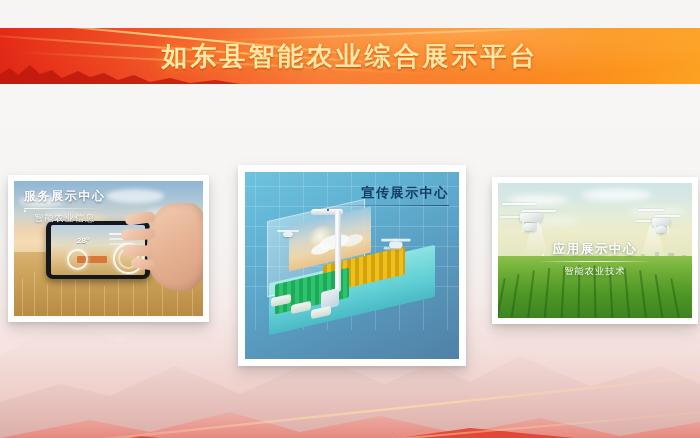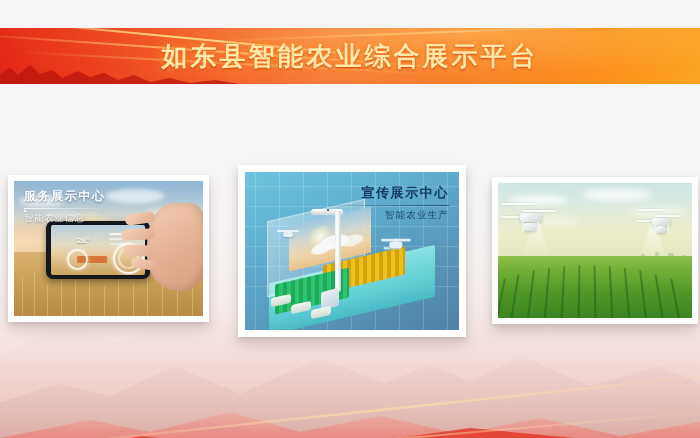--- a/index.html
+++ b/index.html
@@ -60,21 +60,21 @@
     position:absolute;
     background:#ffffff;
     box-shadow:0 7px 13px rgba(110,95,95,.26),0 2px 4px rgba(110,95,95,.16);
   }
   .card .inner{position:absolute;overflow:hidden;}
   .card-text{position:absolute;z-index:6;}
   .card-title{
     font-size:12px;font-weight:bold;letter-spacing:1.6px;white-space:nowrap;margin:0;
   }
   .card-rule{height:1px;margin:3px 0 3px 0;}
-  .card-sub{font-size:9px;letter-spacing:1.2px;white-space:nowrap;margin:0;}
+  .card-sub{font-size:9px;letter-spacing:1.2px;white-space:nowrap;margin:0;text-align:center;}
   .dot{width:2px;height:2px;border-radius:50%;position:absolute;}
 
   
   #card-service{left:8px;top:147px;width:201px;height:147px;padding:0;}
   #card-service .inner{left:6px;top:6px;right:6px;bottom:6px;}
   #card-service .sky{
     position:absolute;left:0;top:0;width:189px;height:78px;
     background:linear-gradient(180deg,#8fb6d4 0%,#a9c4d6 22%,#cdd3cf 44%,#efd4ae 64%,#f6dcb4 78%,#e9cfa0 100%);
   }
   #card-service .cloudA{position:absolute;border-radius:50%;background:rgba(255,255,255,.62);filter:blur(2px);}
@@ -111,21 +111,21 @@
   #card-service .finger{
     position:absolute;background:linear-gradient(140deg,#f5d2ba,#e2ac8d);border-radius:12px;
   }
   #card-service .card-text{left:10px;top:7px;color:#ffffff;font-family:Liberation Mono, monospace;}
   #card-service .card-title{color:#ffffff;text-shadow:0 1px 2px rgba(40,50,70,.55);}
   #card-service .card-rule{background:linear-gradient(90deg,rgba(255,255,255,.9),rgba(255,255,255,.05));width:78px;}
   #card-service .card-sub{color:rgba(255,255,255,.92);text-shadow:0 1px 2px rgba(40,50,70,.5);}
   #card-service .dot{background:#fff;left:0;top:22px;}
 
   
-  #card-promo{left:238px;top:137px;width:228px;height:172px;text-decoration:underline;}
+  #card-promo{left:238px;top:137px;width:228px;height:201px;text-decoration:underline;}
   #card-promo .inner{left:7px;top:7px;right:7px;bottom:7px;}
   #card-promo .bg{
     position:absolute;inset:0;
     background:linear-gradient(155deg,#6ec3dd 0%,#63b6d6 22%,#5ba4c8 48%,#5691b6 74%,#4f82a6 100%);
   }
   #card-promo .grid{position:absolute;inset:0;opacity:.30;}
   #card-promo .grid i{position:absolute;background:rgba(255,255,255,.55);}
   #card-promo .plate{
     position:absolute;left:24px;top:92px;width:166px;height:52px;
     background:linear-gradient(180deg,#8fe6e4 0%,#62d2d6 60%,#49bcc6 100%);
@@ -360,21 +360,20 @@
         <div class="rotor" style="left:0;top:2px;"></div>
         <div class="rotor" style="left:9px;top:2px;"></div>
         <div class="rotor" style="left:2px;top:8px;opacity:.8;"></div>
         <div class="body"></div>
       </div>
 
       <div class="card-text">
         <div class="card-title">宣传展示中心</div>
         <div class="card-rule"></div>
         <div class="dot"></div>
-        <div class="card-sub">智能农业生产</div>
       </div>
     </div>
   </div>
 
   <div class="card" id="card-app">
     <div class="inner">
       <div class="sky">
         <div class="wisp" style="left:10px;top:12px;width:60px;height:10px;"></div>
         <div class="wisp" style="left:84px;top:6px;width:70px;height:12px;"></div>
         <div class="wisp" style="left:130px;top:24px;width:58px;height:9px;opacity:.6;"></div>
@@ -423,16 +422,22 @@
         <div class="furrow" style="left:64px;width:2px;height:52px;transform:rotate(3deg);"></div>
         <div class="furrow" style="left:80px;width:2px;height:53px;transform:rotate(1deg);"></div>
         <div class="furrow" style="left:96px;width:2px;height:53px;transform:rotate(-1deg);"></div>
         <div class="furrow" style="left:112px;width:2px;height:52px;transform:rotate(-3deg);"></div>
         <div class="furrow" style="left:128px;width:2px;height:50px;transform:rotate(-5deg);"></div>
         <div class="furrow" style="left:144px;width:2px;height:48px;transform:rotate(-7deg);"></div>
         <div class="furrow" style="left:160px;width:2px;height:44px;transform:rotate(-9deg);"></div>
         <div class="furrow" style="left:176px;width:2px;height:40px;transform:rotate(-11deg);"></div>
       </div>
 
+      <div class="card-text">
+        <div class="card-title">应用展示中心</div>
+        <div class="card-rule"></div>
+        <div class="dot"></div>
+        <div class="card-sub">智能农业技术</div>
+      </div>
     </div>
   </div>
 
 </div>
 
 </body></html>

